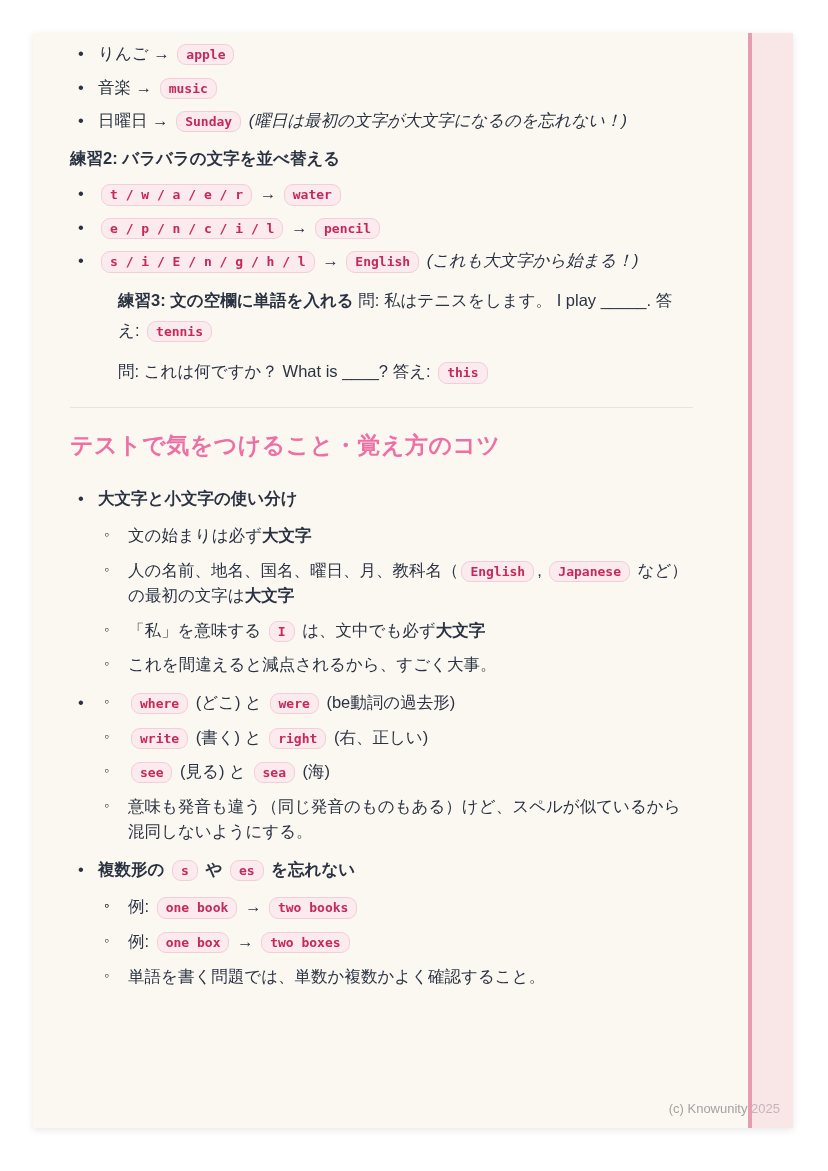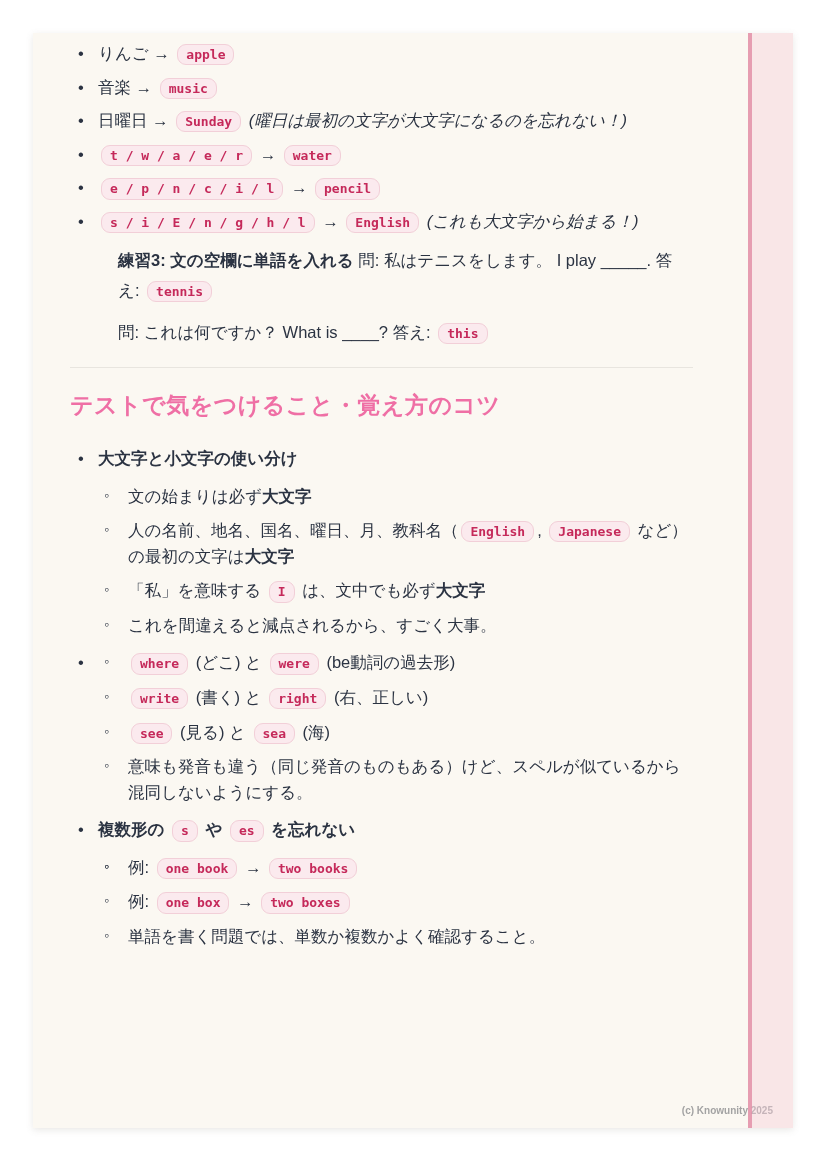--- a/index.html
+++ b/index.html
@@ -57,42 +57,42 @@
   p.p{margin-top:12px;line-height:1.8;margin-left:48px;}
   p.h4{margin-top:12px;margin-bottom:10px;font-weight:700;font-size:16.5px;}
   .divider{border-top:1px solid var(--divider-color);margin-top:20px;}
   h2.h2{
     color:var(--accent-pink);
     font-size:23px;font-weight:700;
     margin-top:20px;margin-bottom:22px;
     letter-spacing:.5px;
   }
   .footer{
-    position:absolute;right:20px;bottom:12px;
-    font-size:10px;color:var(--footer-text);
+    position:absolute;right:13px;bottom:12px;
+    font-size:13px;color:var(--footer-text);
     z-index:1;
-    font-weight:bold;
   }
   .side-panel{
     position:absolute;top:0;right:0;width:45px;height:100%;
     background:var(--margin-panel);opacity:.42;z-index:2;
   }
   .side-line{
     position:absolute;top:0;right:41px;width:4px;height:100%;
     background:var(--margin-line);opacity:.8;z-index:3;
   }
 </style>
 </head>
 <body>
 
 <div class="paper">
   <div class="content">
       <div class="li lvl1"><span class="marker">•</span><span class="li-content"><span class="text-run">りんご → </span><code class="badge">apple</code></span></div>
       <div class="li lvl1"><span class="marker">•</span><span class="li-content"><span class="text-run">音楽 → </span><code class="badge">music</code></span></div>
       <div class="li lvl1"><span class="marker">•</span><span class="li-content"><span class="text-run">日曜日 → </span><code class="badge">Sunday</code><span class="text-run"> </span><em>(曜日は最初の文字が大文字になるのを忘れない！)</em></span></div>
+      <p class="h4"><strong>練習2: バラバラの文字を並べ替える</strong></p>
       <div class="li lvl1"><span class="marker">•</span><span class="li-content"><code class="badge">t / w / a / e / r</code><span class="text-run"> → </span><code class="badge">water</code></span></div>
       <div class="li lvl1"><span class="marker">•</span><span class="li-content"><code class="badge">e / p / n / c / i / l</code><span class="text-run"> → </span><code class="badge">pencil</code></span></div>
       <div class="li lvl1"><span class="marker">•</span><span class="li-content"><code class="badge">s / i / E / n / g / h / l</code><span class="text-run"> → </span><code class="badge">English</code><span class="text-run"> </span><em>(これも大文字から始まる！)</em></span></div>
       <p class="p"><strong>練習3: 文の空欄に単語を入れる</strong><span class="text-run"> 問: 私はテニスをします。 I play _____. 答え: </span><code class="badge">tennis</code></p>
       <p class="p"><span class="text-run">問: これは何ですか？ What is ____? 答え: </span><code class="badge">this</code></p>
       <div class="divider"></div>
       <h2 class="h2">テストで気をつけること・覚え方のコツ</h2>
       <div class="li lvl1 head"><span class="marker">•</span><span class="li-content"><strong>大文字と小文字の使い分け</strong></span></div>
       <div class="li lvl2"><span class="marker">◦</span><span class="li-content"><span class="text-run">文の始まりは必ず</span><strong>大文字</strong></span></div>
       <div class="li lvl2"><span class="marker">◦</span><span class="li-content"><span class="text-run">人の名前、地名、国名、曜日、月、教科名（</span><code class="badge">English</code><span class="text-run">, </span><code class="badge">Japanese</code><span class="text-run"> など）の最初の文字は</span><strong>大文字</strong></span></div>

